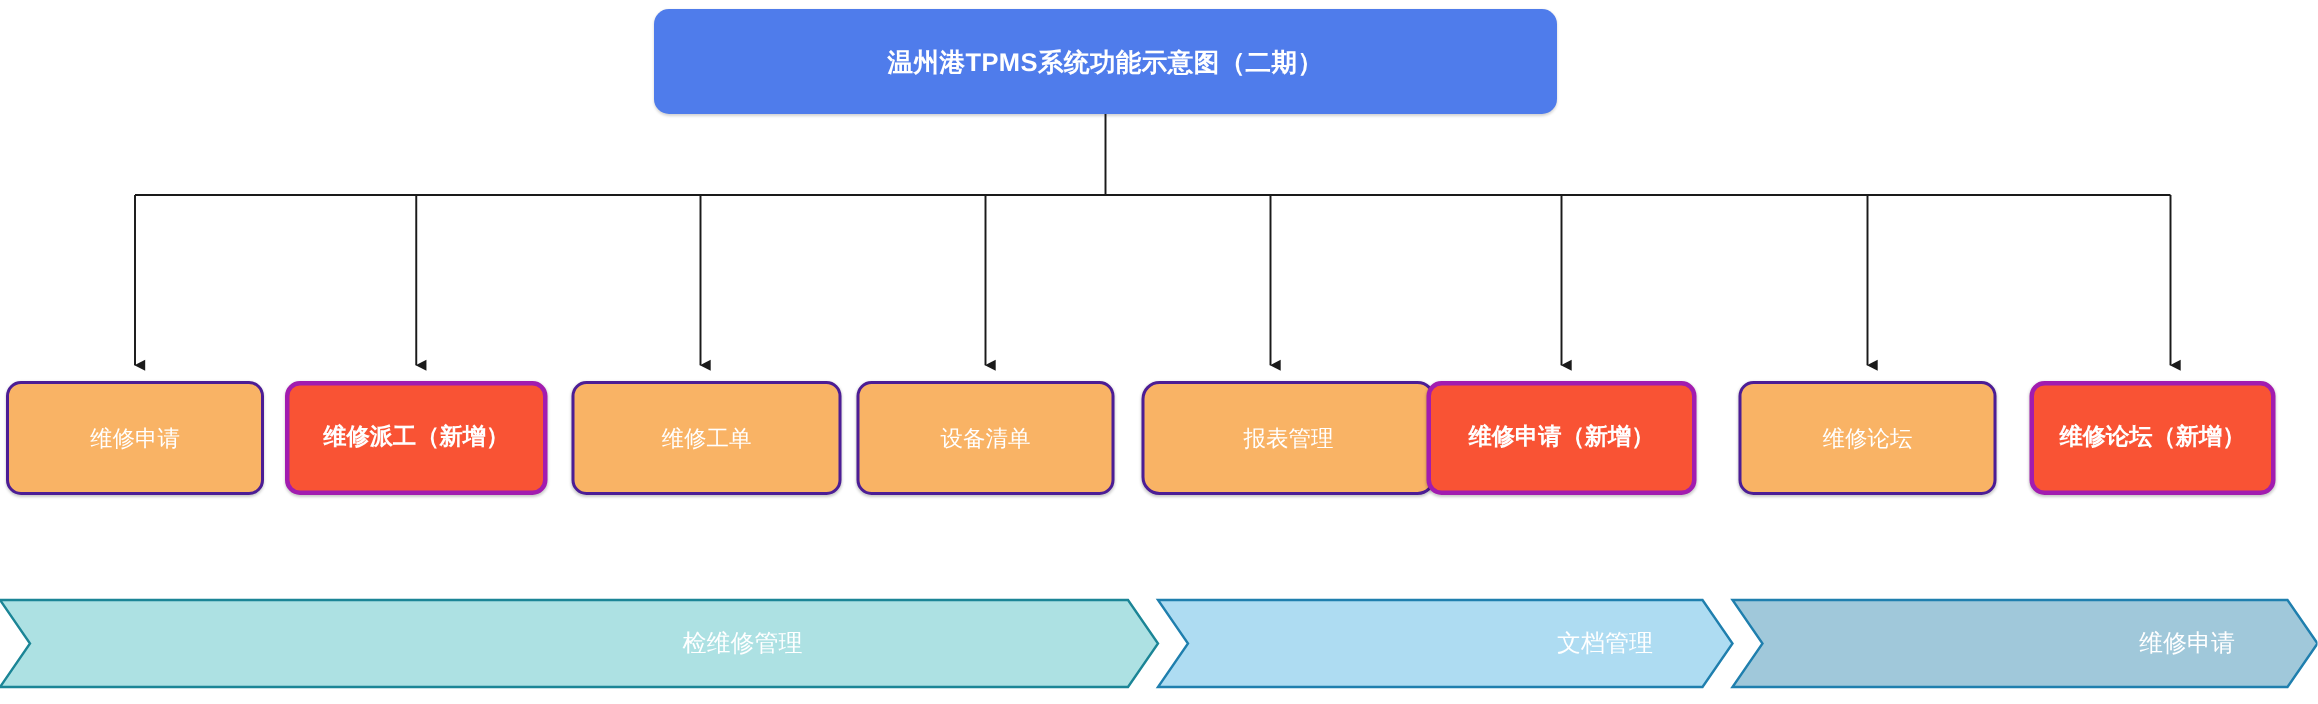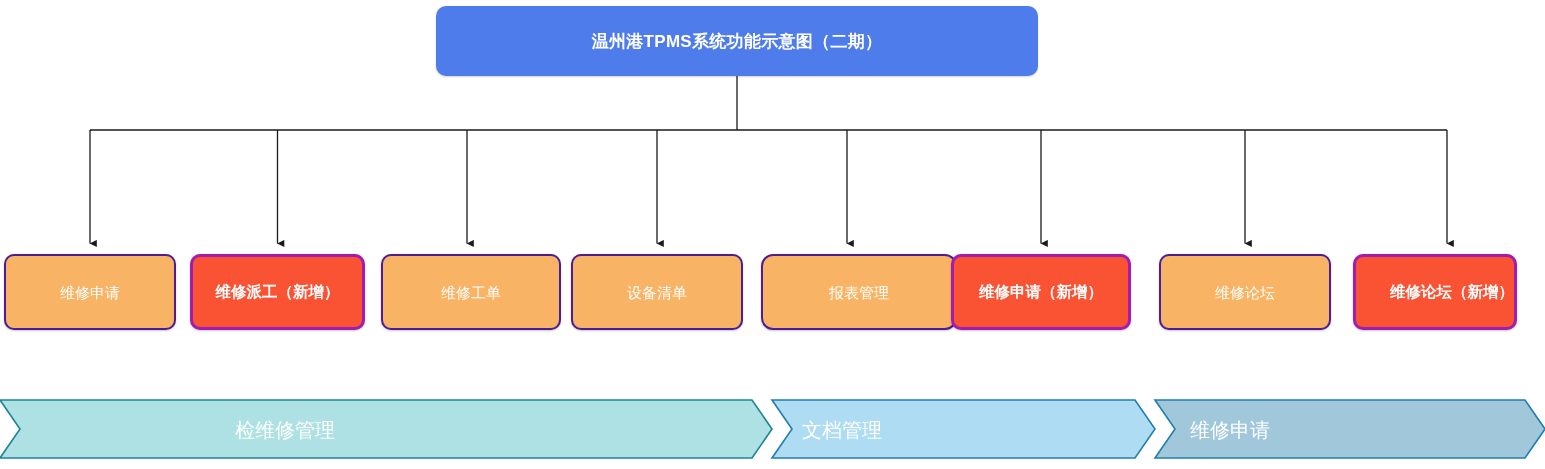--- a/index.html
+++ b/index.html
@@ -96,22 +96,22 @@
     top: 396px;
     width: 1545px;
     height: 66px;
   }
   .band-label {
     position: absolute;
     top: 418px;
     height: 24px;
     line-height: 24px;
     color: #ffffff;
-    font-size: 20px;
-    text-align: left;
+    font-size: 16px;
+    text-align: right;
     white-space: nowrap;
     pointer-events: none;
   }
 </style>
 </head>
 <body>
 
 <div id="diagram">
 
   <div class="node-root">
@@ -153,21 +153,21 @@
       </div>
       <div class="node-leaf kind-normal" style="left: 761px; width: 196px; border-radius: 12px;">
         <span class="node-label">报表管理</span>
       </div>
       <div class="node-leaf kind-new" style="left: 951px; width: 180px;">
         <span class="node-label">维修申请（新增）</span>
       </div>
       <div class="node-leaf kind-normal" style="left: 1159px; width: 172px;">
         <span class="node-label">维修论坛</span>
       </div>
-      <div class="node-leaf kind-new" style="left: 1353px; width: 164px; justify-content: flex-end;">
+      <div class="node-leaf kind-new" style="left: 1353px; width: 164px;">
         <span class="node-label">维修论坛（新增）</span>
       </div>
     </div>
 
   <svg id="band" viewBox="0 0 1545 66" width="1545" height="66" preserveAspectRatio="none">
     <g id="band-group">
         <polygon points="0,4 752,4 772,33 752,62 0,62 20,33" fill="#ade1e3" stroke="#1b8596" stroke-width="1.6" stroke-linejoin="miter"></polygon>
         <polygon points="772,4 1135,4 1155,33 1135,62 772,62 792,33" fill="#aedcf2" stroke="#1f7fae" stroke-width="1.6" stroke-linejoin="miter"></polygon>
         <polygon points="1155,4 1525,4 1545,33 1525,62 1155,62 1175,33" fill="#a0c8da" stroke="#1f7fae" stroke-width="1.6" stroke-linejoin="miter"></polygon>
       </g>

